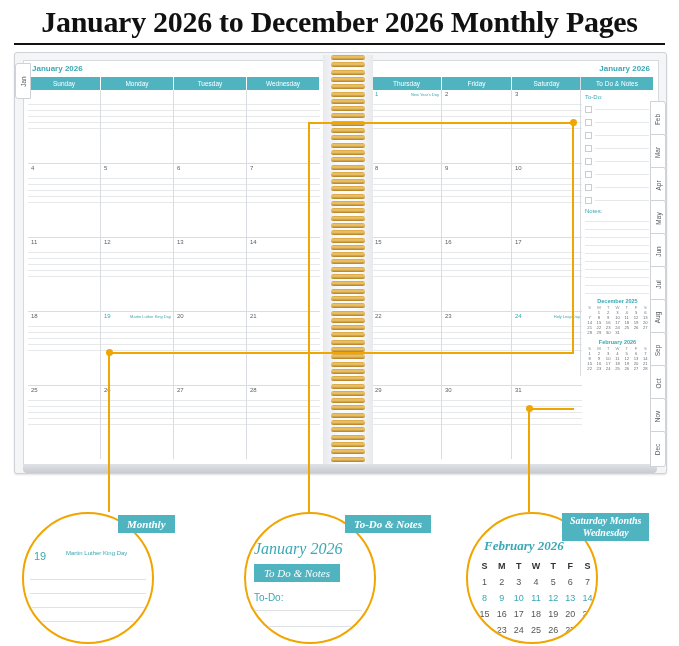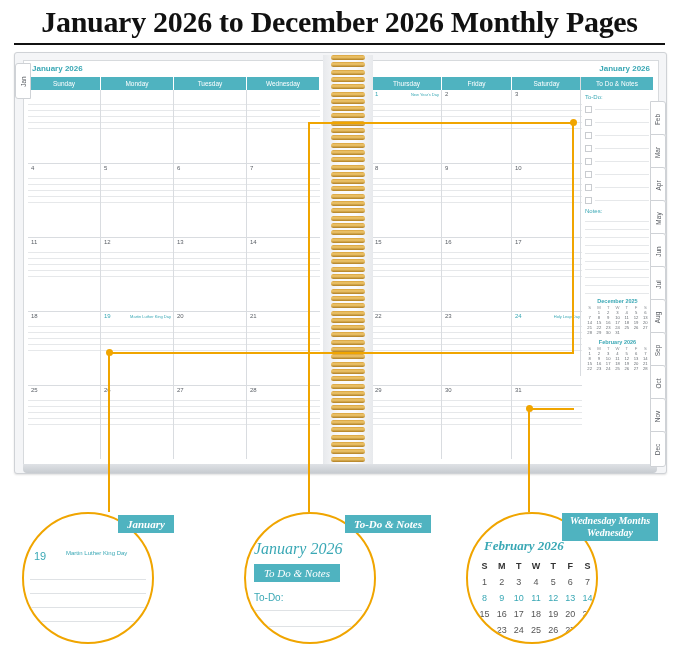--- a/index.html
+++ b/index.html
@@ -831,21 +831,21 @@
 <div class="circle" style="left:22px;top:512px;width:128px;height:128px;">
   <div class="z-daynum" style="left:10px;top:36px;">19</div>
   <div class="z-holi" style="left:42px;top:36px;">Martin Luther King Day</div>
   <div class="z-lines" style="position:absolute;left:6px;right:6px;top:52px;">
     <i></i>
       <i></i>
       <i></i>
       <i></i>
   </div>
 </div>
-<div class="cap" style="left:118px;top:515px;">January</div>
+<div class="cap" style="left:118px;top:515px;">Monthly</div>
 
 <div class="circle" style="left:244px;top:512px;width:128px;height:128px;">
   <div class="z-month" style="left:8px;top:26px;">January 2026</div>
   <div class="z-todohead" style="left:8px;top:50px;">To Do &amp; Notes</div>
   <div class="z-todo" style="left:8px;top:78px;">To-Do:</div>
   <div class="z-rule" style="left:8px;top:96px;width:108px;"></div>
   <div class="z-rule" style="left:12px;top:112px;width:100px;"></div>
 </div>
 <div class="cap" style="left:345px;top:515px;">To-Do &amp; Notes</div>
 
@@ -897,15 +897,15 @@
             <td class="">25</td>
             <td class="">26</td>
             <td class="">27</td>
             <td class="">28</td>
           </tr>
         </tbody>
       </table>
   </div>
 </div>
 <div class="cap cap2" style="left:562px;top:513px;">
-  <span>Wednesday Months</span><br>
+  <span>Saturday Months</span><br>
   <span>Wednesday</span>
 </div>
 
 </body></html>

